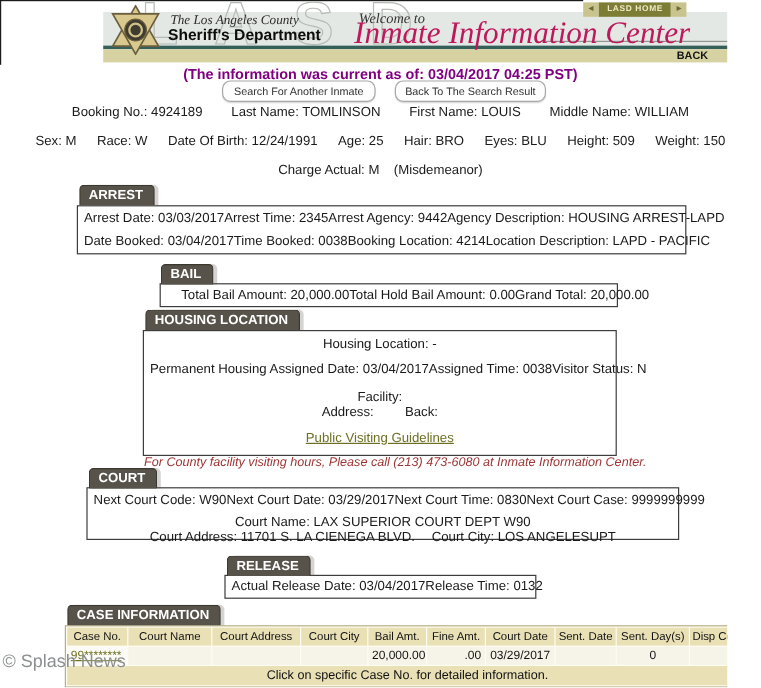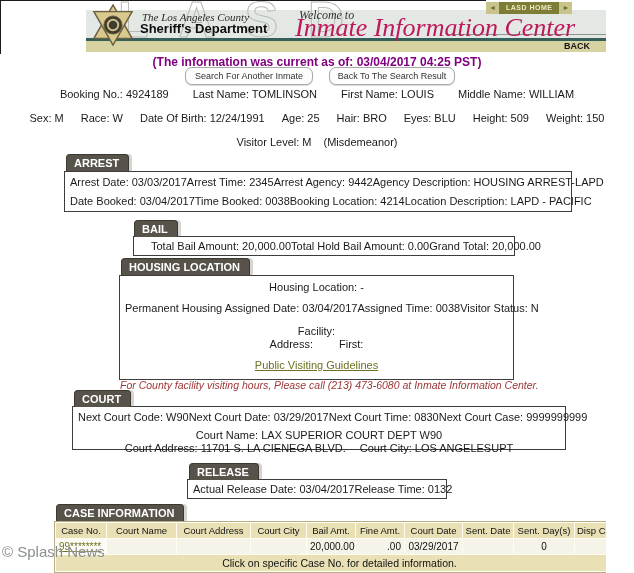--- a/index.html
+++ b/index.html
@@ -123,21 +123,21 @@
     <span>Sex: M</span>
     <span>Race: W</span>
     <span>Date Of Birth: 12/24/1991</span>
     <span>Age: 25</span>
     <span>Hair: BRO</span>
     <span>Eyes: BLU</span>
     <span>Height: 509</span>
     <span>Weight: 150</span>
   </div>
   <div class="abs inforow row-charge">
-    <span>Visitor Level: M</span>
+    <span>Charge Actual: M</span>
     <span>(Misdemeanor)</span>
   </div>
 
   <div class="tab arrest-tab">ARREST</div>
   <div class="box arrest-box">
     <div class="spread">
       <span>Arrest Date: 03/03/2017</span>
       <span>Arrest Time: 2345</span>
       <span>Arrest Agency: 9442</span>
       <span>Agency Description: HOUSING ARREST-LAPD</span>
@@ -163,21 +163,21 @@
   <div class="box housing-box">
     <div class="centered h-l1">Housing Location: -</div>
     <div class="spread h-l2">
       <span>Permanent Housing Assigned Date: 03/04/2017</span>
       <span>Assigned Time: 0038</span>
       <span>Visitor Status: N</span>
     </div>
     <div class="centered h-l3">Facility:</div>
     <div class="cflex h-l4">
       <span>Address:</span>
-      <span>First:</span>
+      <span>Back:</span>
     </div>
     <div class="centered h-link">
       <span class="link">Public Visiting Guidelines</span>
     </div>
     <div class="centered h-notice">For County facility visiting hours, Please call (213) 473-6080 at Inmate Information Center.</div>
   </div>
 
   <div class="tab court-tab">COURT</div>
   <div class="box court-box">
     <div class="spread c-r1">

